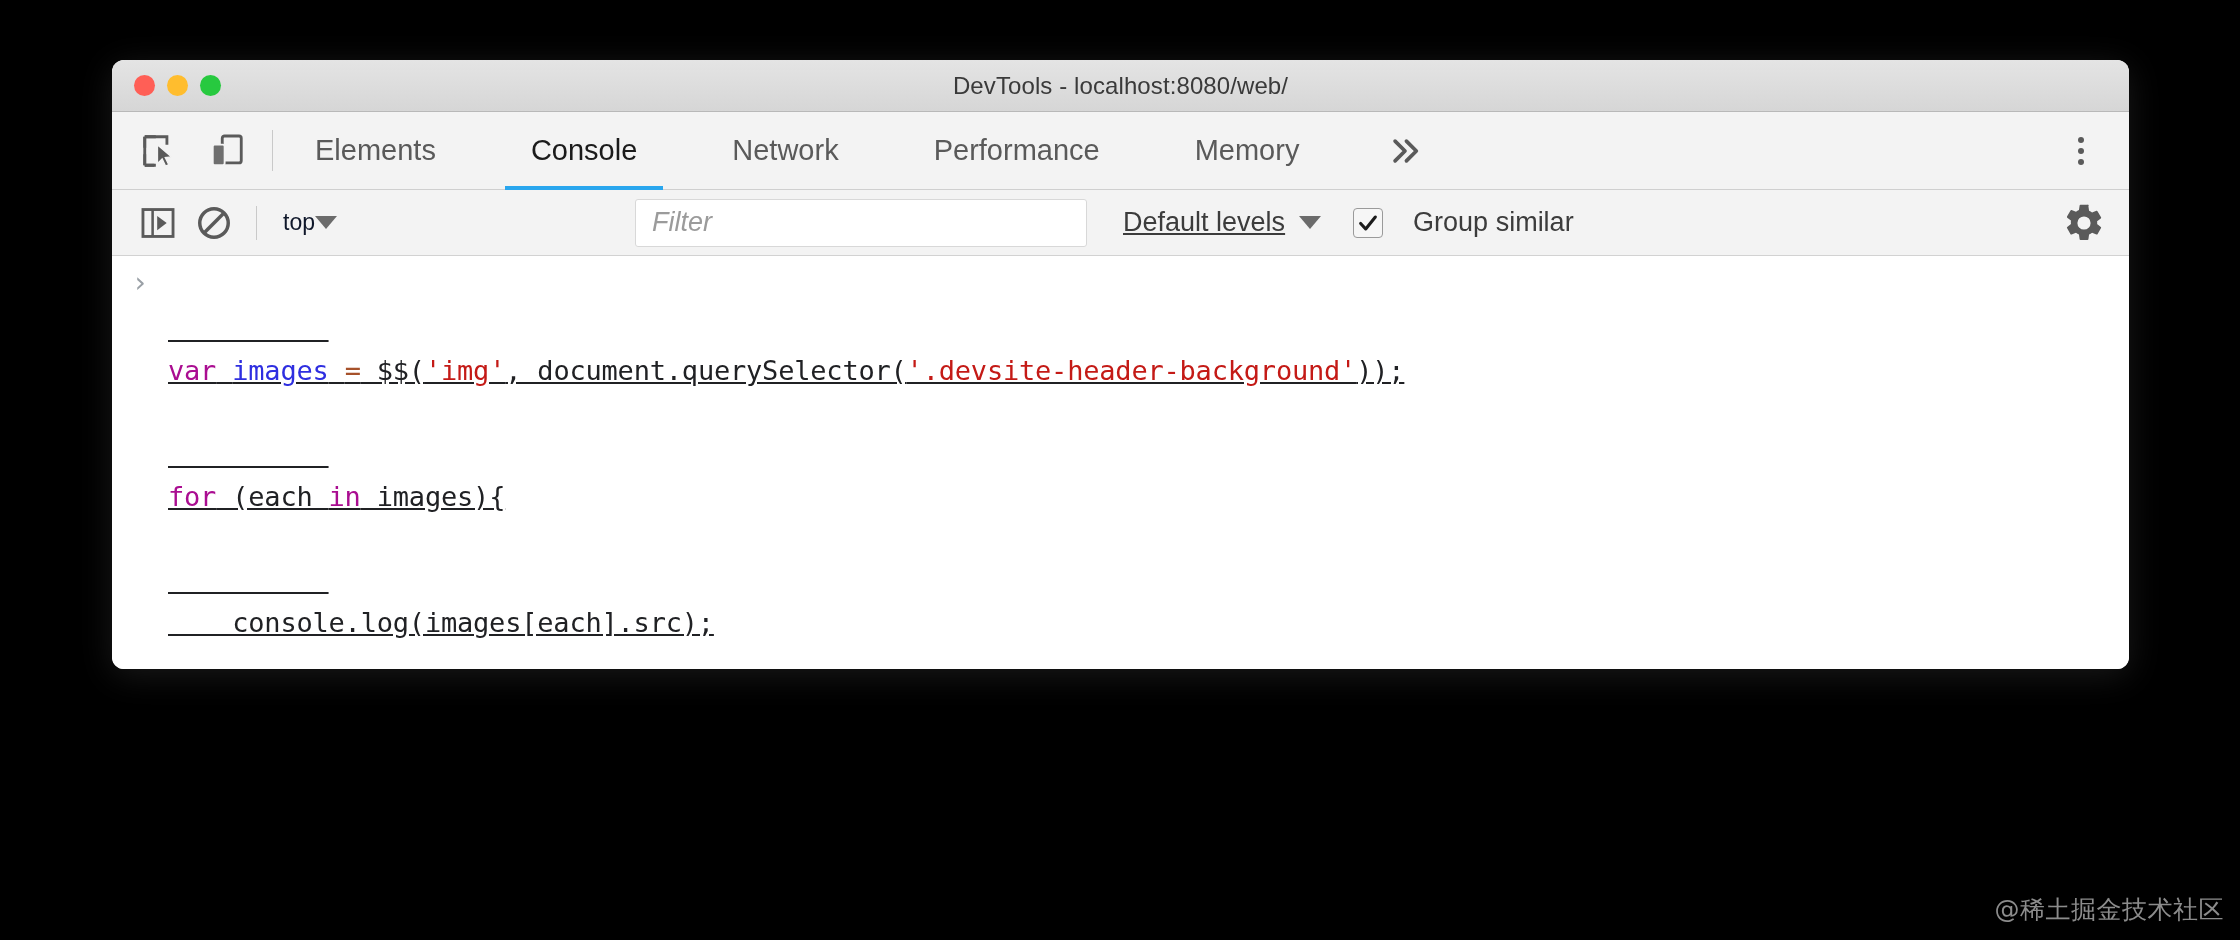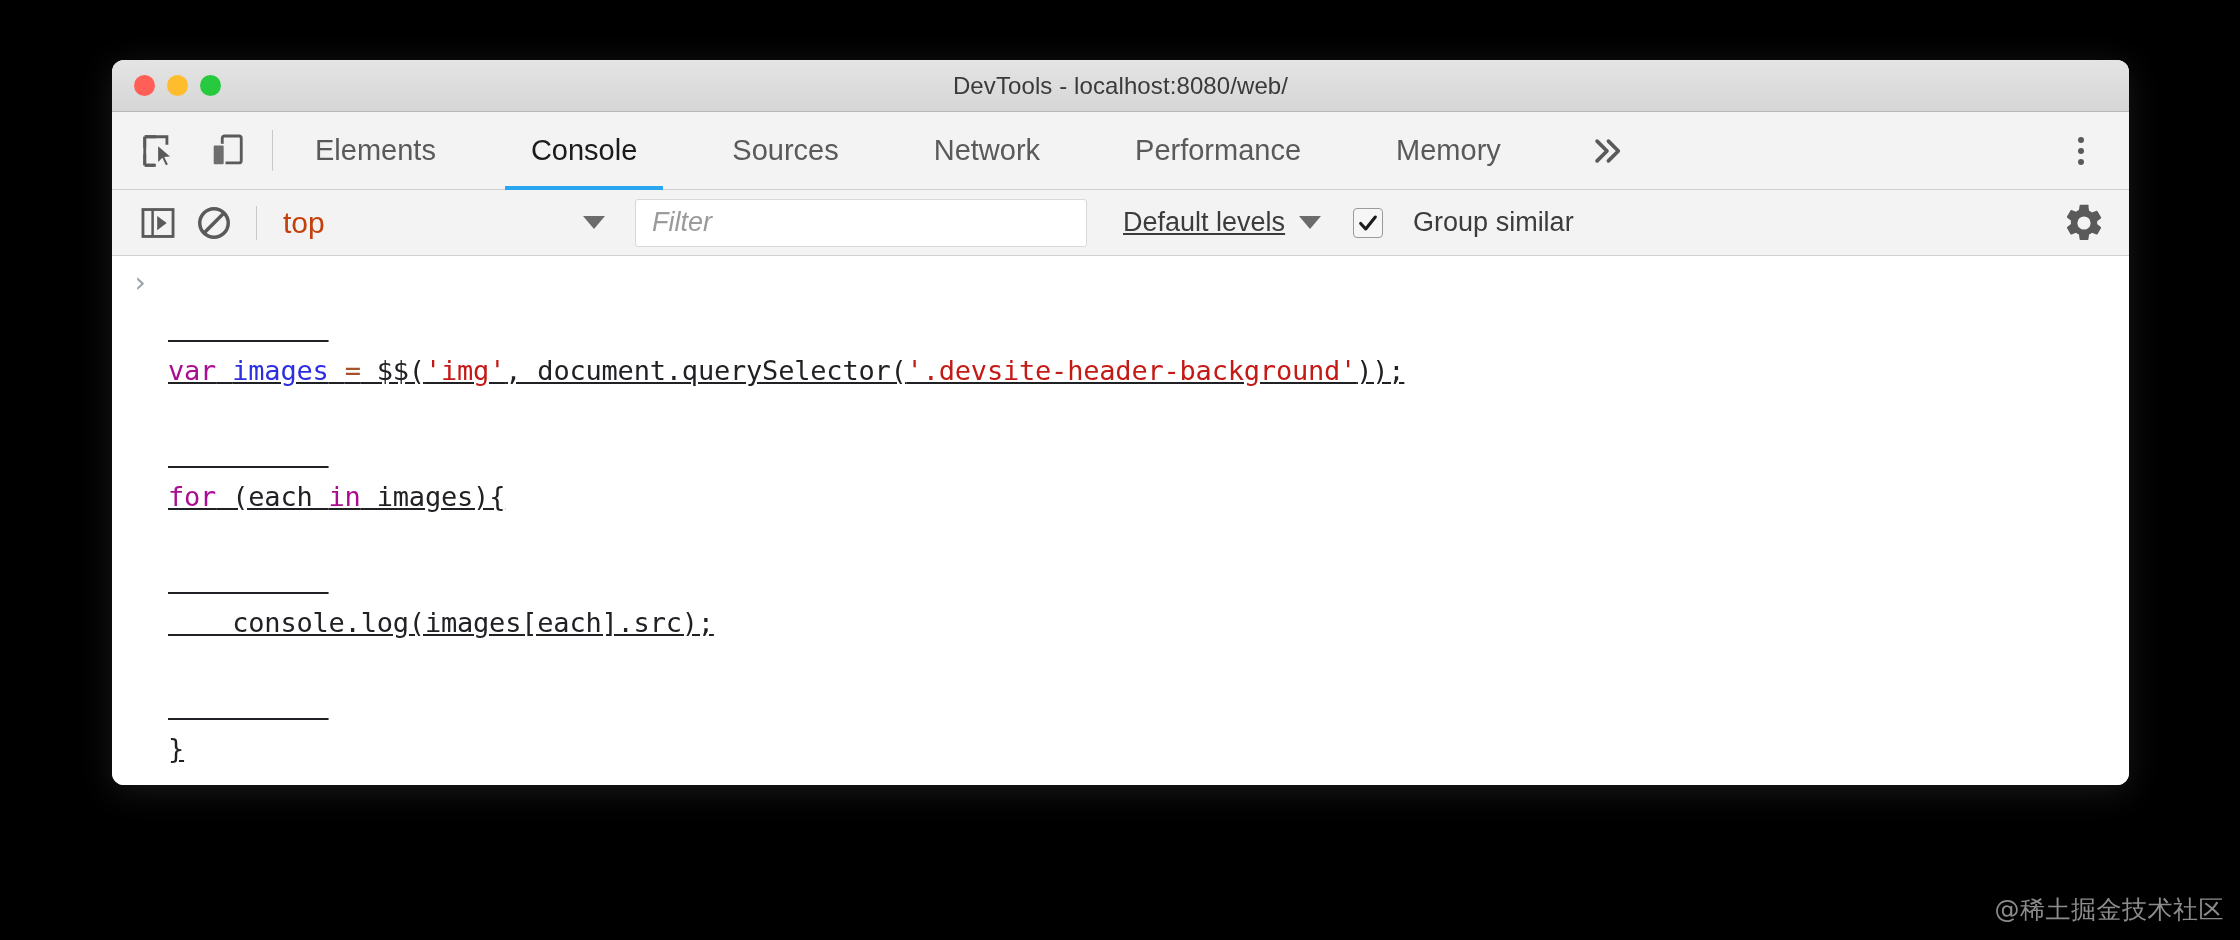--- a/index.html
+++ b/index.html
@@ -17,21 +17,21 @@
     height: 940px;
     background: #000000;
   }
 
   
   .window {
     position: absolute;
     left: 112px;
     top: 60px;
     width: 2017px;
-    height: 725px;
+    height: 609px;
     background: #ffffff;
     border-radius: 12px;
     box-shadow: 0 6px 34px rgba(255,255,255,0.10);
     overflow: hidden;
     display: flex;
     flex-direction: column;
   }
 
   
   .titlebar {
@@ -166,26 +166,25 @@
   }
   .cb-sep {
     width: 1px; height: 34px;
     background: #c9c9c9;
     margin: 0 14px;
     flex: 0 0 1px;
   }
   .ctx-select {
     display: flex;
     align-items: center;
-    justify-content: space-between;
     width: 348px;
     height: 50px;
     padding: 0 14px 0 12px;
-    font-size: 30px;
-    color: #c2410c;
+    font-size: 23px;
+    color: #0f172a;
   }
   .caret {
     width: 0; height: 0;
     border-left: 11px solid transparent;
     border-right: 11px solid transparent;
     border-top: 13px solid #6b6b6b;
     display: block;
   }
   .filter-input {
     width: 452px;
@@ -334,23 +333,20 @@
       <div class="vsep"></div>
 
       <div class="tabs">
         <div class="tab">
           <span>Elements</span>
         </div>
         <div class="tab active">
           <span>Console</span>
         </div>
         <div class="tab">
-          <span>Sources</span>
-        </div>
-        <div class="tab">
           <span>Network</span>
         </div>
         <div class="tab">
           <span>Performance</span>
         </div>
         <div class="tab">
           <span>Memory</span>
         </div>
         <div class="tab-more">
           <svg width="34" height="34" viewBox="0 0 24 24">

